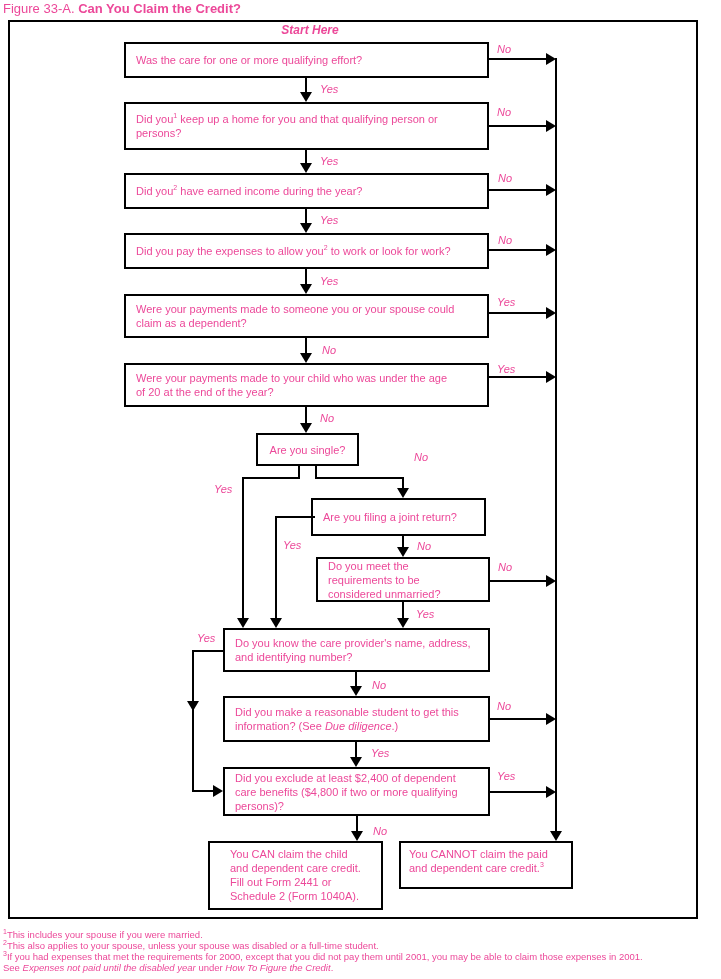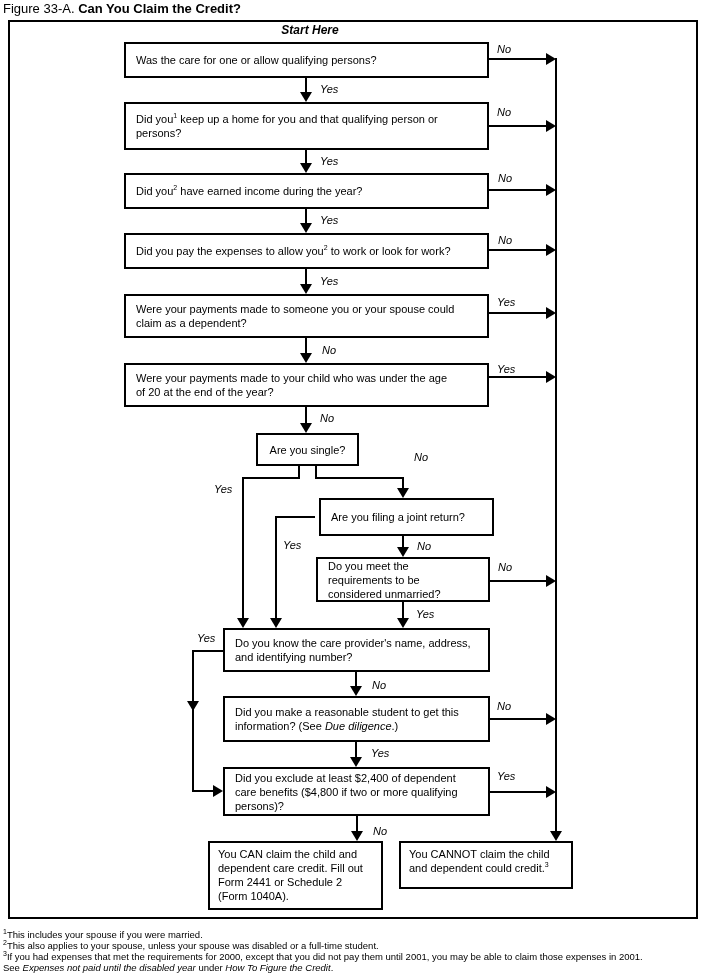--- a/index.html
+++ b/index.html
@@ -1,17 +1,17 @@
 <!DOCTYPE html>
 <html><head>
 <meta charset="utf-8">
 <style>
   html,body{margin:0;padding:0;background:#fff;}
   #page{position:relative;width:721px;height:979px;background:#fff;
-        font-family:"Liberation Sans","DejaVu Sans",sans-serif;color:#000000;overflow:hidden;}
+        font-family:"Liberation Sans","DejaVu Sans",sans-serif;color:#ec4899;overflow:hidden;}
   #title{position:absolute;left:3px;top:1px;font-size:13px;white-space:nowrap;}
   .t-fig{font-weight:400;}
   .t-head{font-weight:700;}
   #chart-border{position:absolute;left:8px;top:20px;width:690px;height:899px;
                 border:2px solid #000;box-sizing:border-box;}
   #start-here{position:absolute;left:250px;top:23px;width:120px;text-align:center;
               font-size:12px;font-weight:700;font-style:italic;}
   .box{position:absolute;border:2px solid #000;box-sizing:border-box;background:#fff;
        font-size:11px;line-height:14px;display:flex;align-items:center;}
   .box .tx{padding:0 14px 0 10px;}
@@ -34,21 +34,21 @@
 
 <div id="page">
 
   <div id="title"><span class="t-fig">Figure 33-A.</span> <span class="t-head">Can You Claim the Credit?</span></div>
 
   <div id="chart-border"></div>
 
   <div id="start-here">Start Here</div>
 
   <div class="box" style="left:124px;top:42px;width:365px;height:36px;">
-    <span class="tx">Was the care for one or allow qualifying persons?</span>
+    <span class="tx">Was the care for one or more qualifying effort?</span>
   </div>
 
   <div class="box" style="left:124px;top:102px;width:365px;height:48px;">
     <span class="tx"><span>Did you</span><sup>1</sup><span> keep up a home for you and that qualifying person or persons?</span></span>
   </div>
 
   <div class="box" style="left:124px;top:173px;width:365px;height:36px;">
     <span class="tx"><span>Did you</span><sup>2</sup><span> have earned income during the year?</span></span>
   </div>
 
@@ -61,46 +61,46 @@
   </div>
 
   <div class="box" style="left:124px;top:363px;width:365px;height:44px;">
     <span class="tx" style="padding-right:30px;">Were your payments made to your child who was under the age of 20 at the end of the year?</span>
   </div>
 
   <div class="box box-c" style="left:256px;top:433px;width:103px;height:33px;">
     <span class="tx">Are you single?</span>
   </div>
 
-  <div class="box" style="left:319px;top:498px;width:175px;height:38px;">
+  <div class="box" style="left:311px;top:498px;width:175px;height:38px;">
     <span class="tx">Are you filing a joint return?</span>
   </div>
 
   <div class="box" style="left:316px;top:557px;width:174px;height:45px;">
     <span class="tx">Do you meet the requirements to be considered unmarried?</span>
   </div>
 
   <div class="box" style="left:223px;top:628px;width:267px;height:44px;">
     <span class="tx">Do you know the care provider's name, address, and identifying number?</span>
   </div>
 
   <div class="box" style="left:223px;top:696px;width:267px;height:46px;">
     <span class="tx"><span>Did you make a reasonable student to get this information? (See </span><span class="it">Due diligence</span><span>.)</span></span>
   </div>
 
   <div class="box" style="left:223px;top:767px;width:267px;height:49px;">
     <span class="tx">Did you exclude at least $2,400 of dependent care benefits ($4,800 if two or more qualifying persons)?</span>
   </div>
 
   <div class="box" style="left:208px;top:841px;width:175px;height:69px;align-items:flex-start;">
-    <span class="tx" style="padding:4px 8px;">You CAN claim the child and dependent care credit. Fill out Form 2441 or Schedule 2 (Form 1040A).</span>
+    <span class="tx" style="padding:4px 14px;margin-left:6px;">You CAN claim the child and dependent care credit. Fill out Form 2441 or Schedule 2 (Form 1040A).</span>
   </div>
 
   <div class="box" style="left:399px;top:841px;width:174px;height:48px;align-items:flex-start;">
-    <span class="tx" style="padding:4px 8px;"><span>You CANNOT claim the child and dependent could credit.</span><sup>3</sup></span>
+    <span class="tx" style="padding:4px 8px;"><span>You CANNOT claim the paid and dependent care credit.</span><sup>3</sup></span>
   </div>
 
   <div class="vl" style="left:555px;top:58px;height:774px;"></div>
   <div class="ad" style="left:550px;top:831px;"></div>
 
   <div class="hl" style="left:489px;top:58px;width:57px;"></div>
   <div class="ar" style="left:546px;top:53px;"></div>
   <div class="lbl" style="left:497px;top:43px;">No</div>
 
   <div class="hl" style="left:489px;top:125px;width:57px;"></div>

